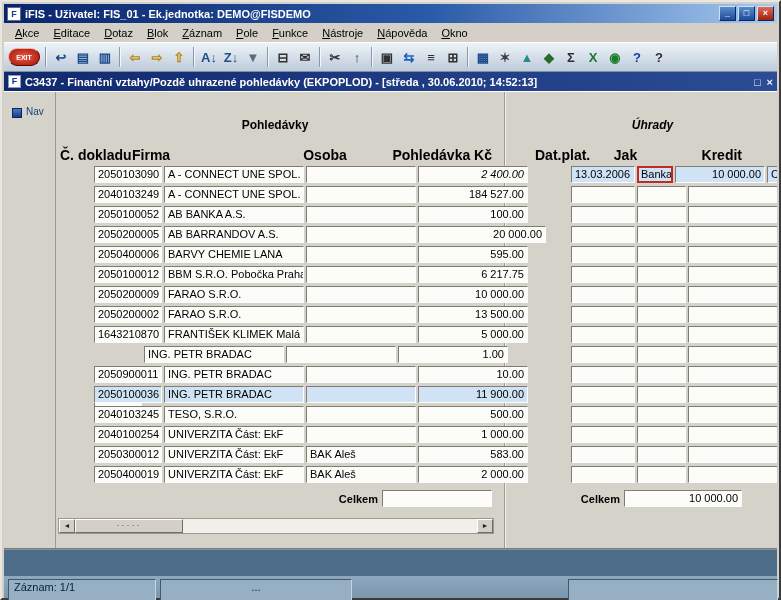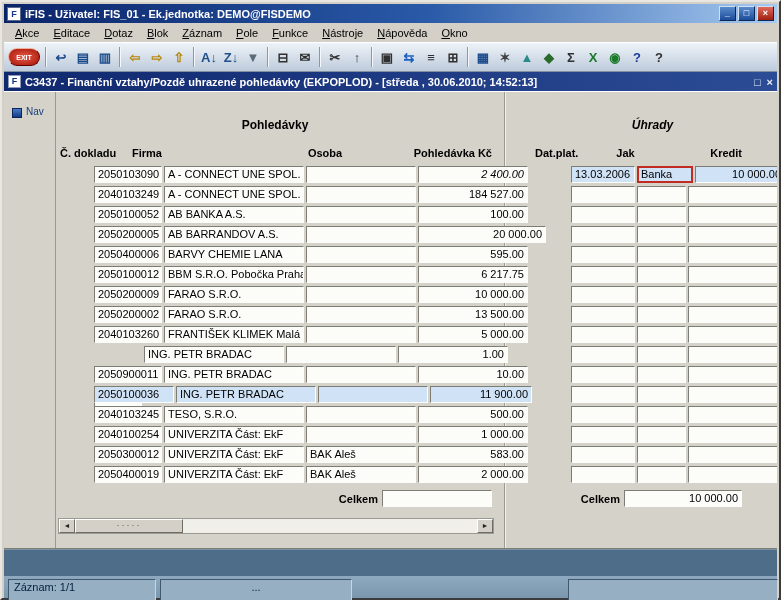--- a/index.html
+++ b/index.html
@@ -55,21 +55,21 @@
     border-right:1px solid #9a9a92; }
   .nav-icon { position:absolute; left:8px; top:16px; width:10px; height:10px;
     background:linear-gradient(#4a7ac2,#123a8a); border:1px solid #0a2460; }
   .nav-label { position:absolute; left:22px; top:14px; font-size:10px; color:#16407c; }
   .vsep { position:absolute; left:500px; top:0; bottom:0; width:2px;
     border-left:1px solid #9a9a92; border-right:1px solid #f2f0ea; }
 
   .heading { position:absolute; top:26px; font-size:12px; font-weight:bold; color:#000; text-align:center; }
   .h-recv { left:54px; width:434px; }
   .h-pay  { left:531px; width:235px;font-style:italic; }
-  .colhdr { position:absolute; top:55px; font-size:11px; font-weight:bold; color:#000; white-space:nowrap; }
+  .colhdr { position:absolute; top:55px; font-size:14px; font-weight:bold; color:#000; white-space:nowrap; }
 
   .rows { position:absolute; top:74px;padding-left:36px; }
   .trow { display:flex; gap:2px; margin-bottom:3px; height:17px; }
   .field { display:inline-block; height:17px; line-height:15px; background:#fcfcf9; border:1px solid;
     border-color:#7d7d75 #fdfdfb #fdfdfb #7d7d75; padding:0 3px; font-size:11px; color:#000;
     overflow:hidden; white-space:nowrap; cursor:text; }
   .field.ar { text-align:right; }
   .field.sel { background:#cfe2f6; }
   .field.focus { border:2px solid #c22b22; padding:0 2px; line-height:13px; }
 
@@ -235,42 +235,42 @@
           <span class="field al" style="width: 110px;"></span>
           <span class="field ar" style="width: 110px;">10 000.00</span>
         </div>
         <div class="trow">
           <span class="field al" style="width: 68px;">2050200002</span>
           <span class="field al" style="width: 140px;">FARAO S.R.O.</span>
           <span class="field al" style="width: 110px;"></span>
           <span class="field ar" style="width: 110px;">13 500.00</span>
         </div>
         <div class="trow">
-          <span class="field al" style="width: 68px;">2040103260</span>
+          <span class="field al" style="width: 68px;">1643210870</span>
           <span class="field al" style="width: 140px;">FRANTIŠEK KLIMEK Malá stra</span>
           <span class="field al" style="width: 110px;"></span>
           <span class="field ar" style="width: 110px;">5 000.00</span>
         </div>
         <div class="trow">
           <span class="field al" style="width: 48px; margin-top: 44px;">2050100014</span>
           <span class="field al" style="width: 140px;">ING. PETR BRADAC</span>
           <span class="field al" style="width: 110px;"></span>
           <span class="field ar" style="width: 110px;">1.00</span>
         </div>
         <div class="trow">
           <span class="field al" style="width: 68px;">2050900011</span>
           <span class="field al" style="width: 140px;">ING. PETR BRADAC</span>
           <span class="field al" style="width: 110px;"></span>
           <span class="field ar" style="width: 110px;">10.00</span>
         </div>
         <div class="trow">
-          <span class="field al sel" style="width: 80px;">2050100036</span>
+          <span class="field al sel" style="width: 68px;">2050100036</span>
           <span class="field al sel" style="width: 140px;">ING. PETR BRADAC</span>
           <span class="field al sel" style="width: 110px;"></span>
-          <span class="field ar sel" style="width: 102px;">11 900.00</span>
+          <span class="field ar sel" style="width: 110px;">11 900.00</span>
         </div>
         <div class="trow">
           <span class="field al" style="width: 68px;">2040103245</span>
           <span class="field al" style="width: 140px;">TESO, S.R.O.</span>
           <span class="field al" style="width: 110px;"></span>
           <span class="field ar" style="width: 110px;">500.00</span>
         </div>
         <div class="trow">
           <span class="field al" style="width: 68px;">2040100254</span>
           <span class="field al" style="width: 140px;">UNIVERZITA Část: EkF</span>
@@ -286,21 +286,21 @@
         <div class="trow">
           <span class="field al" style="width: 68px;">2050400019</span>
           <span class="field al" style="width: 140px;">UNIVERZITA Část: EkF</span>
           <span class="field al" style="width: 110px;">BAK Aleš</span>
           <span class="field ar" style="width: 110px;">2 000.00</span>
         </div>
       </div>
     <div class="rows" style="left:531px;">
         <div class="trow">
           <span class="field al sel" style="width: 64px;">13.03.2006</span>
-          <span class="field al sel focus" style="width: 56px;">Banka</span>
+          <span class="field al sel focus" style="width: 36px;">Banka</span>
           <span class="field ar sel" style="width: 90px;">10 000.00</span>
           <span class="field al sel" style="width: 26px;">CZK</span>
         </div>
         <div class="trow">
           <span class="field al" style="width: 64px;"></span>
           <span class="field al" style="width: 49px;"></span>
           <span class="field ar" style="width: 90px;"></span>
           <span class="field al" style="width: 26px;"></span>
         </div>
         <div class="trow">

